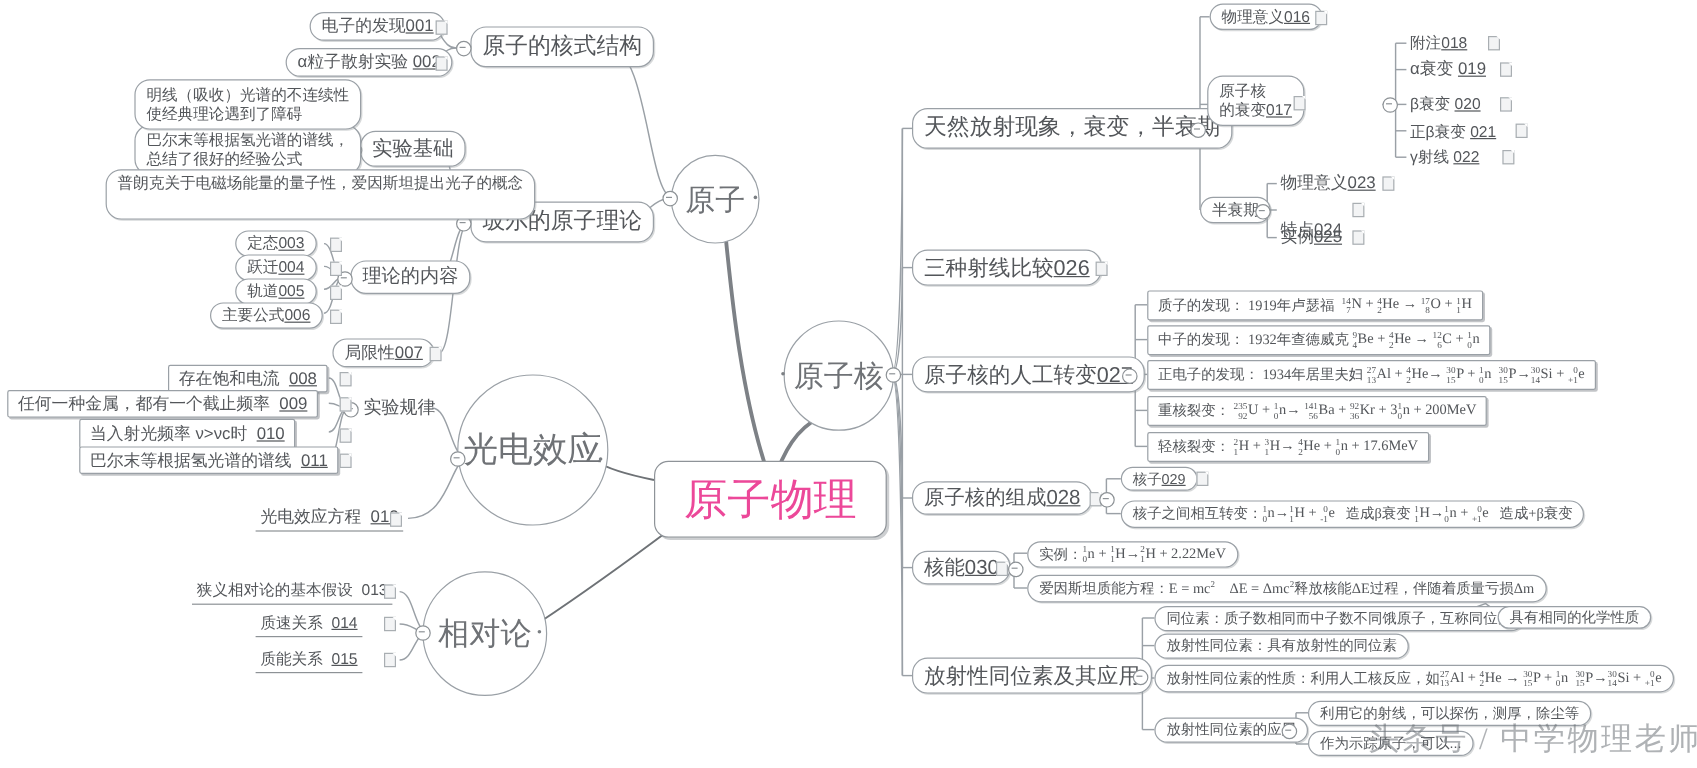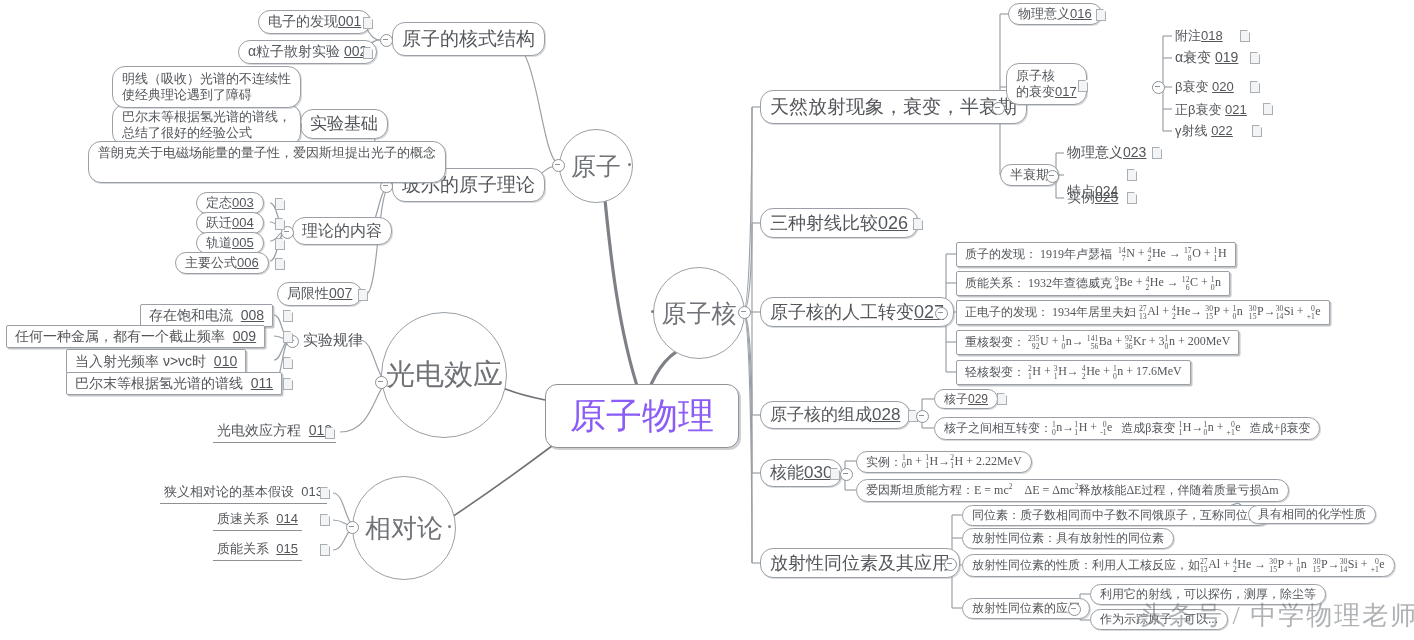--- a/index.html
+++ b/index.html
@@ -52,21 +52,21 @@
   .circle{
     position:absolute;border:1.3px solid #9aa0a6;border-radius:50%;
     display:flex;align-items:center;justify-content:center;
     color:#6f7276;background:#fff;
   }
 
   
   .root{
     position:absolute;border:1.6px solid #8e9398;border-radius:12px;
     display:flex;align-items:center;justify-content:center;
-    background:#fff;color:#8b5cf6;
+    background:#fff;color:#ec4899;
     box-shadow:2px 2px 0 rgba(130,135,140,.4);
   }
 
   
   .toggle{
     position:absolute;width:11px;height:11px;border-radius:50%;
     border:1.1px solid #8d9296;background:#fff;
   }
   .toggle:after{
     content:"";position:absolute;left:2px;top:4px;width:5px;height:1px;background:#8d9296;
@@ -422,21 +422,21 @@
   <div class="node pill" style="left:760px;top:297px;height:30px;font-size:18px;">
     <span class="txt">原子核的人工转变</span><span class="num">027</span>
   </div>
   <div class="toggle" style="left:935px;top:307px;"></div>
 
   <div class="node box f" style="left:956px;top:242px;height:25px;font-size:12px;">
     <span>质子的发现：</span><span>&nbsp;</span><span>1919年卢瑟福</span><span>&nbsp;&nbsp;</span><span><span class="iso"><i>14</i><i>7</i></span>N + <span class="iso"><i>4</i><i>2</i></span>He → <span class="iso"><i>17</i><i>8</i></span>O + <span class="iso"><i>1</i><i>1</i></span>H</span>
   </div>
 
   <div class="node box f" style="left:956px;top:271px;height:25px;font-size:12px;">
-    <span>质能关系：</span><span>&nbsp;</span><span>1932年查德威克</span><span>&nbsp;</span><span><span class="iso"><i>9</i><i>4</i></span>Be + <span class="iso"><i>4</i><i>2</i></span>He → <span class="iso"><i>12</i><i>6</i></span>C + <span class="iso"><i>1</i><i>0</i></span>n</span>
+    <span>中子的发现：</span><span>&nbsp;</span><span>1932年查德威克</span><span>&nbsp;</span><span><span class="iso"><i>9</i><i>4</i></span>Be + <span class="iso"><i>4</i><i>2</i></span>He → <span class="iso"><i>12</i><i>6</i></span>C + <span class="iso"><i>1</i><i>0</i></span>n</span>
   </div>
 
   <div class="node box f" style="left:956px;top:300px;height:25px;font-size:12px;">
     <span>正电子的发现：</span><span>&nbsp;</span><span>1934年居里夫妇</span><span>&nbsp;</span><span><span class="iso"><i>27</i><i>13</i></span>Al + <span class="iso"><i>4</i><i>2</i></span>He→ <span class="iso"><i>30</i><i>15</i></span>P + <span class="iso"><i>1</i><i>0</i></span>n&nbsp; <span class="iso"><i>30</i><i>15</i></span>P→<span class="iso"><i>30</i><i>14</i></span>Si + <span class="iso"><i>0</i><i>+1</i></span>e</span>
   </div>
 
   <div class="node box f" style="left:956px;top:330px;height:25px;font-size:12px;">
     <span>重核裂变：</span><span>&nbsp;</span><span><span class="iso"><i>235</i><i>92</i></span>U + <span class="iso"><i>1</i><i>0</i></span>n→ <span class="iso"><i>141</i><i>56</i></span>Ba + <span class="iso"><i>92</i><i>36</i></span>Kr + 3<span class="iso"><i>1</i><i>0</i></span>n + 200MeV</span>
   </div>
 

